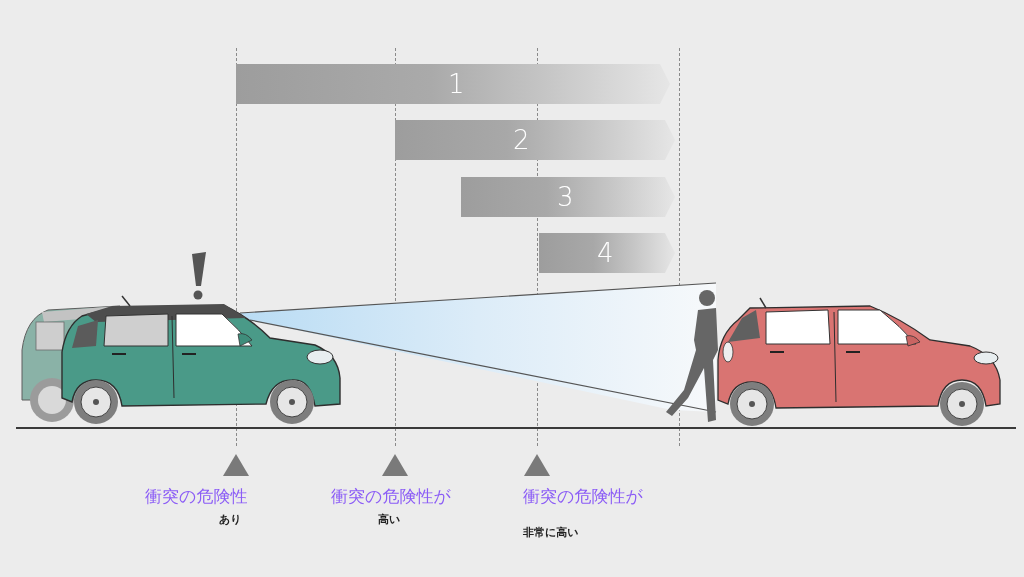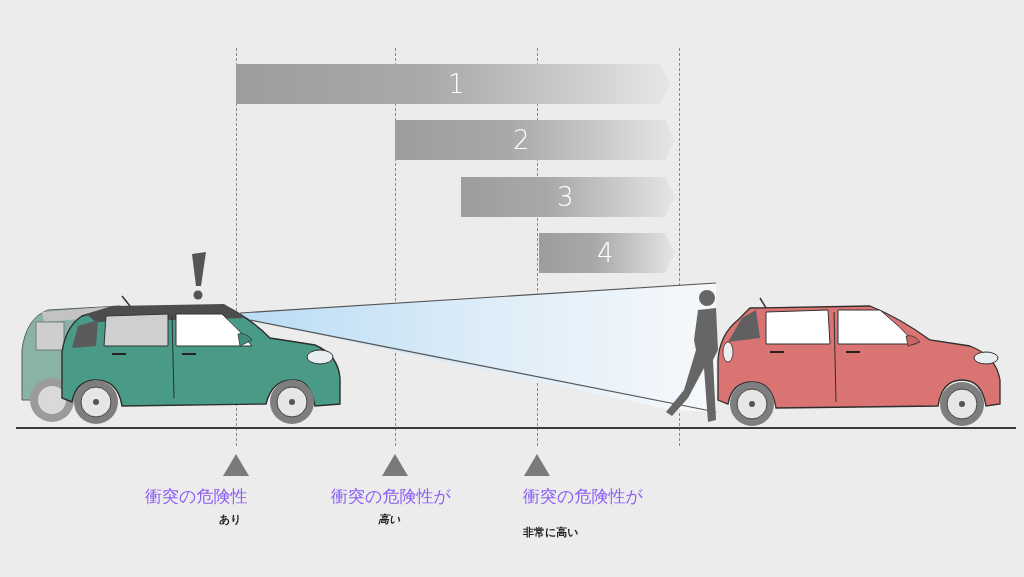--- a/index.html
+++ b/index.html
@@ -115,16 +115,16 @@
 <div class="ground"></div>
 
 <div class="tri" style="left:223px; top:454px;"></div>
 <div class="tri" style="left:382px; top:454px;"></div>
 <div class="tri" style="left:524px; top:454px;"></div>
 
 <div class="lbl" style="left:145px; top:485px;">衝突の危険性</div>
 <div class="lblb" style="left:219px; top:512px;">あり</div>
 
 <div class="lbl" style="left:331px; top:485px;">衝突の危険性が</div>
-<div class="lblb" style="left:378px; top:512px;font-style:italic;">高い</div>
+<div class="lblb" style="left:378px; top:512px;">高い</div>
 
 <div class="lbl" style="left:523px; top:485px;">衝突の危険性が</div>
 <div class="lblb" style="left:523px; top:525px;">非常に高い</div>
 
 </body></html>

